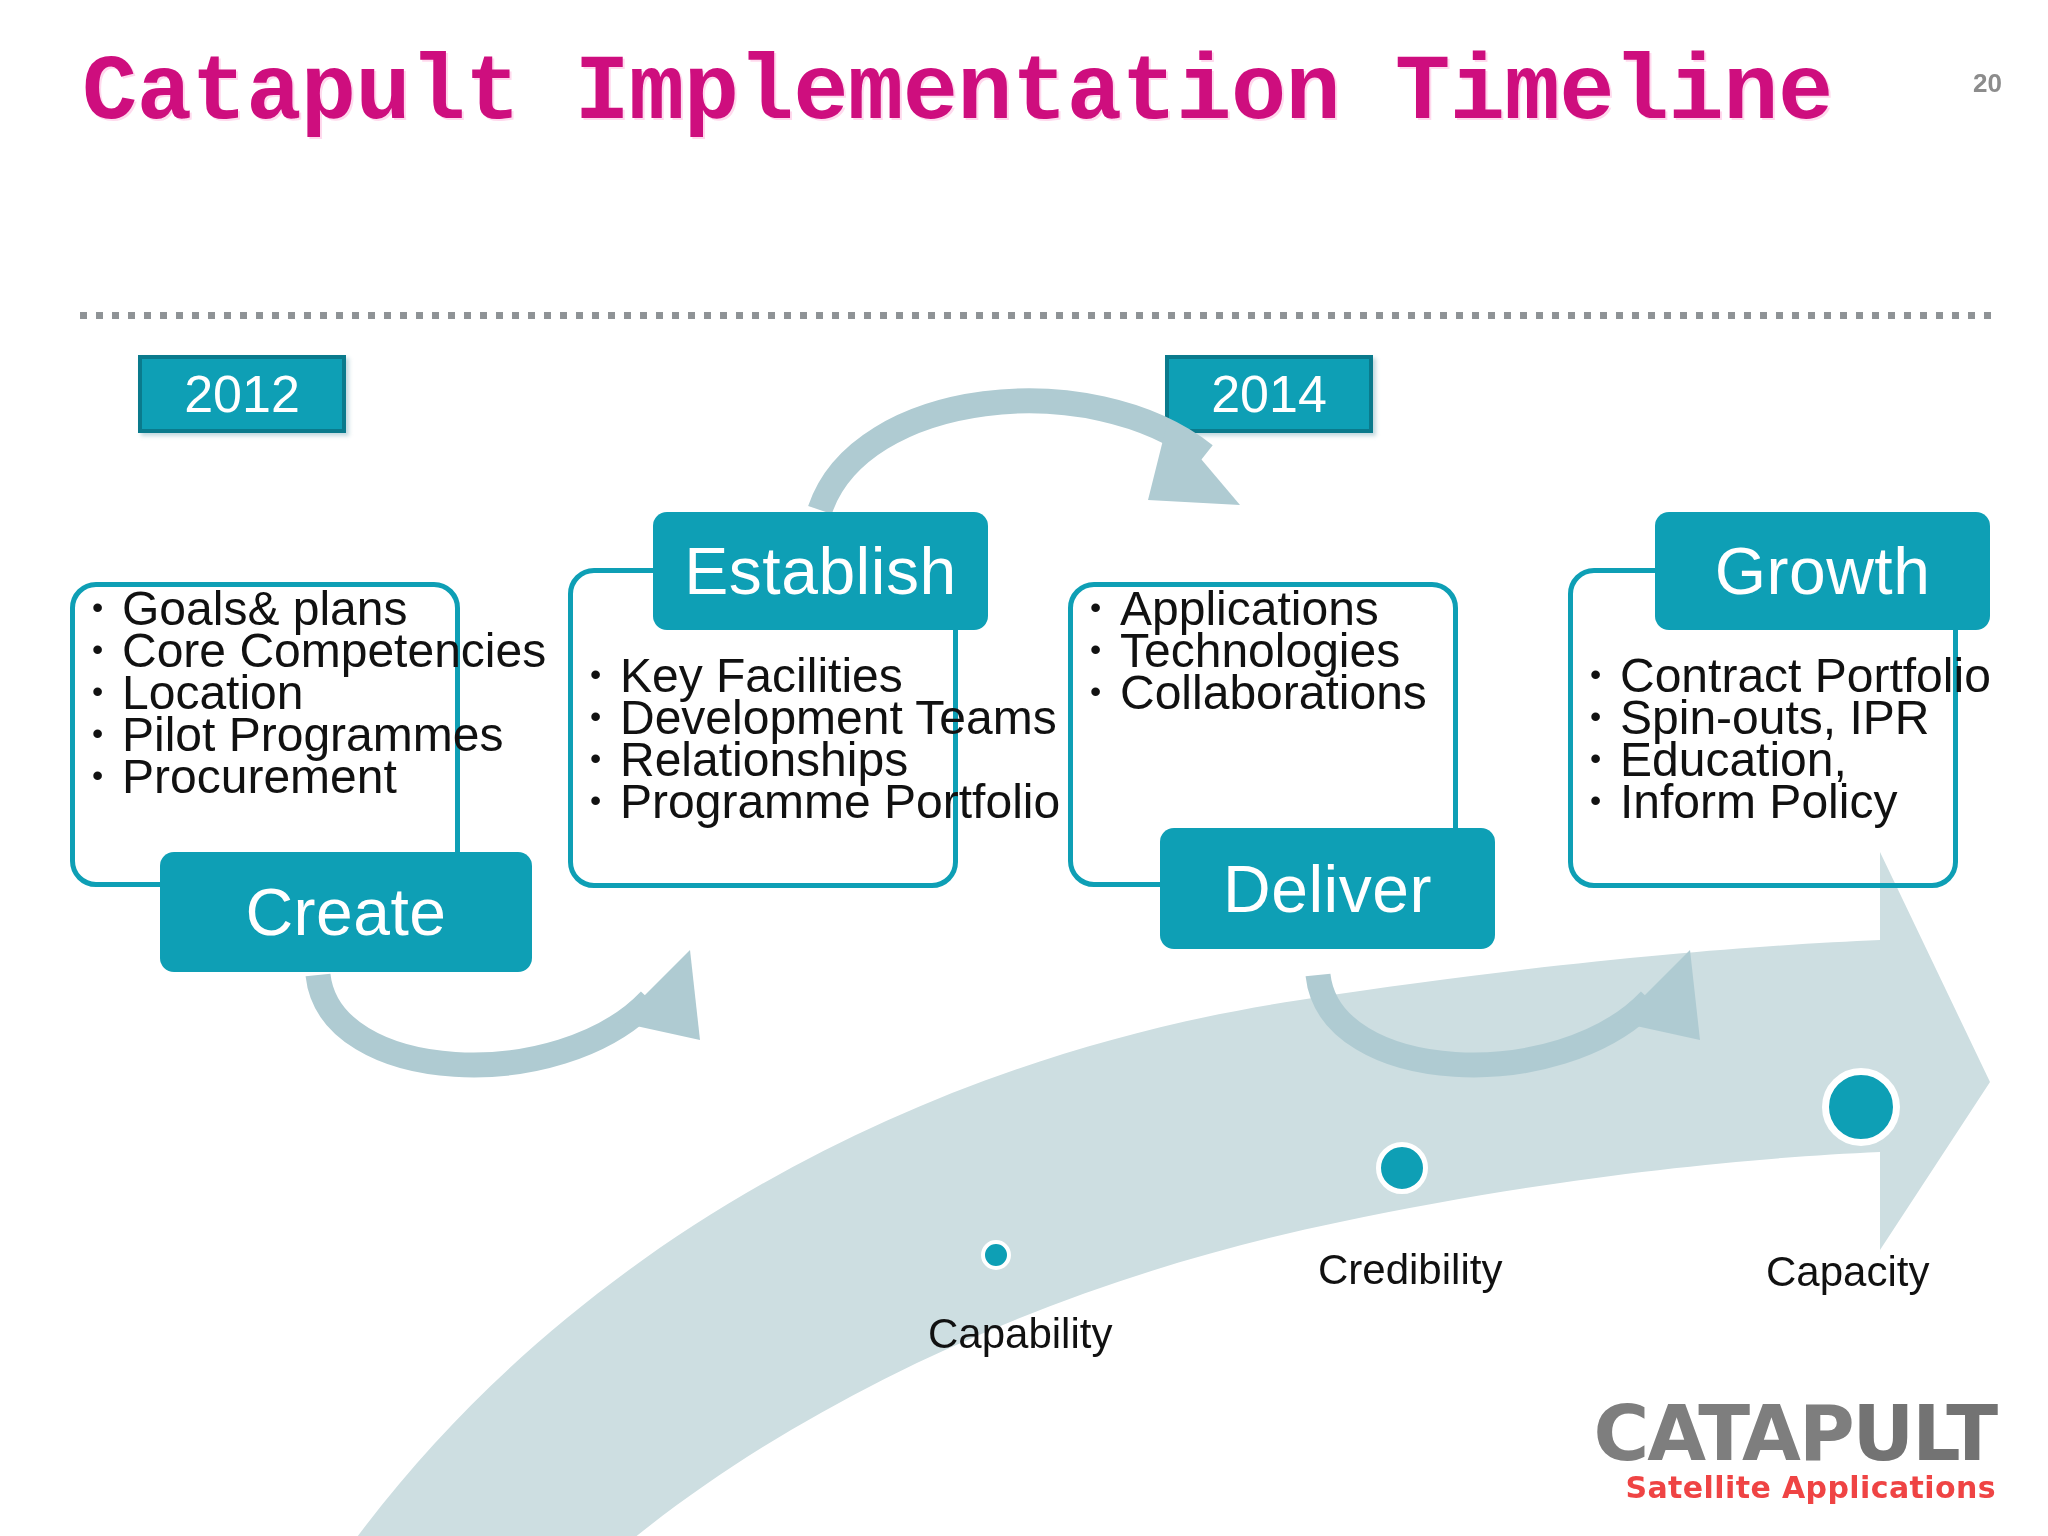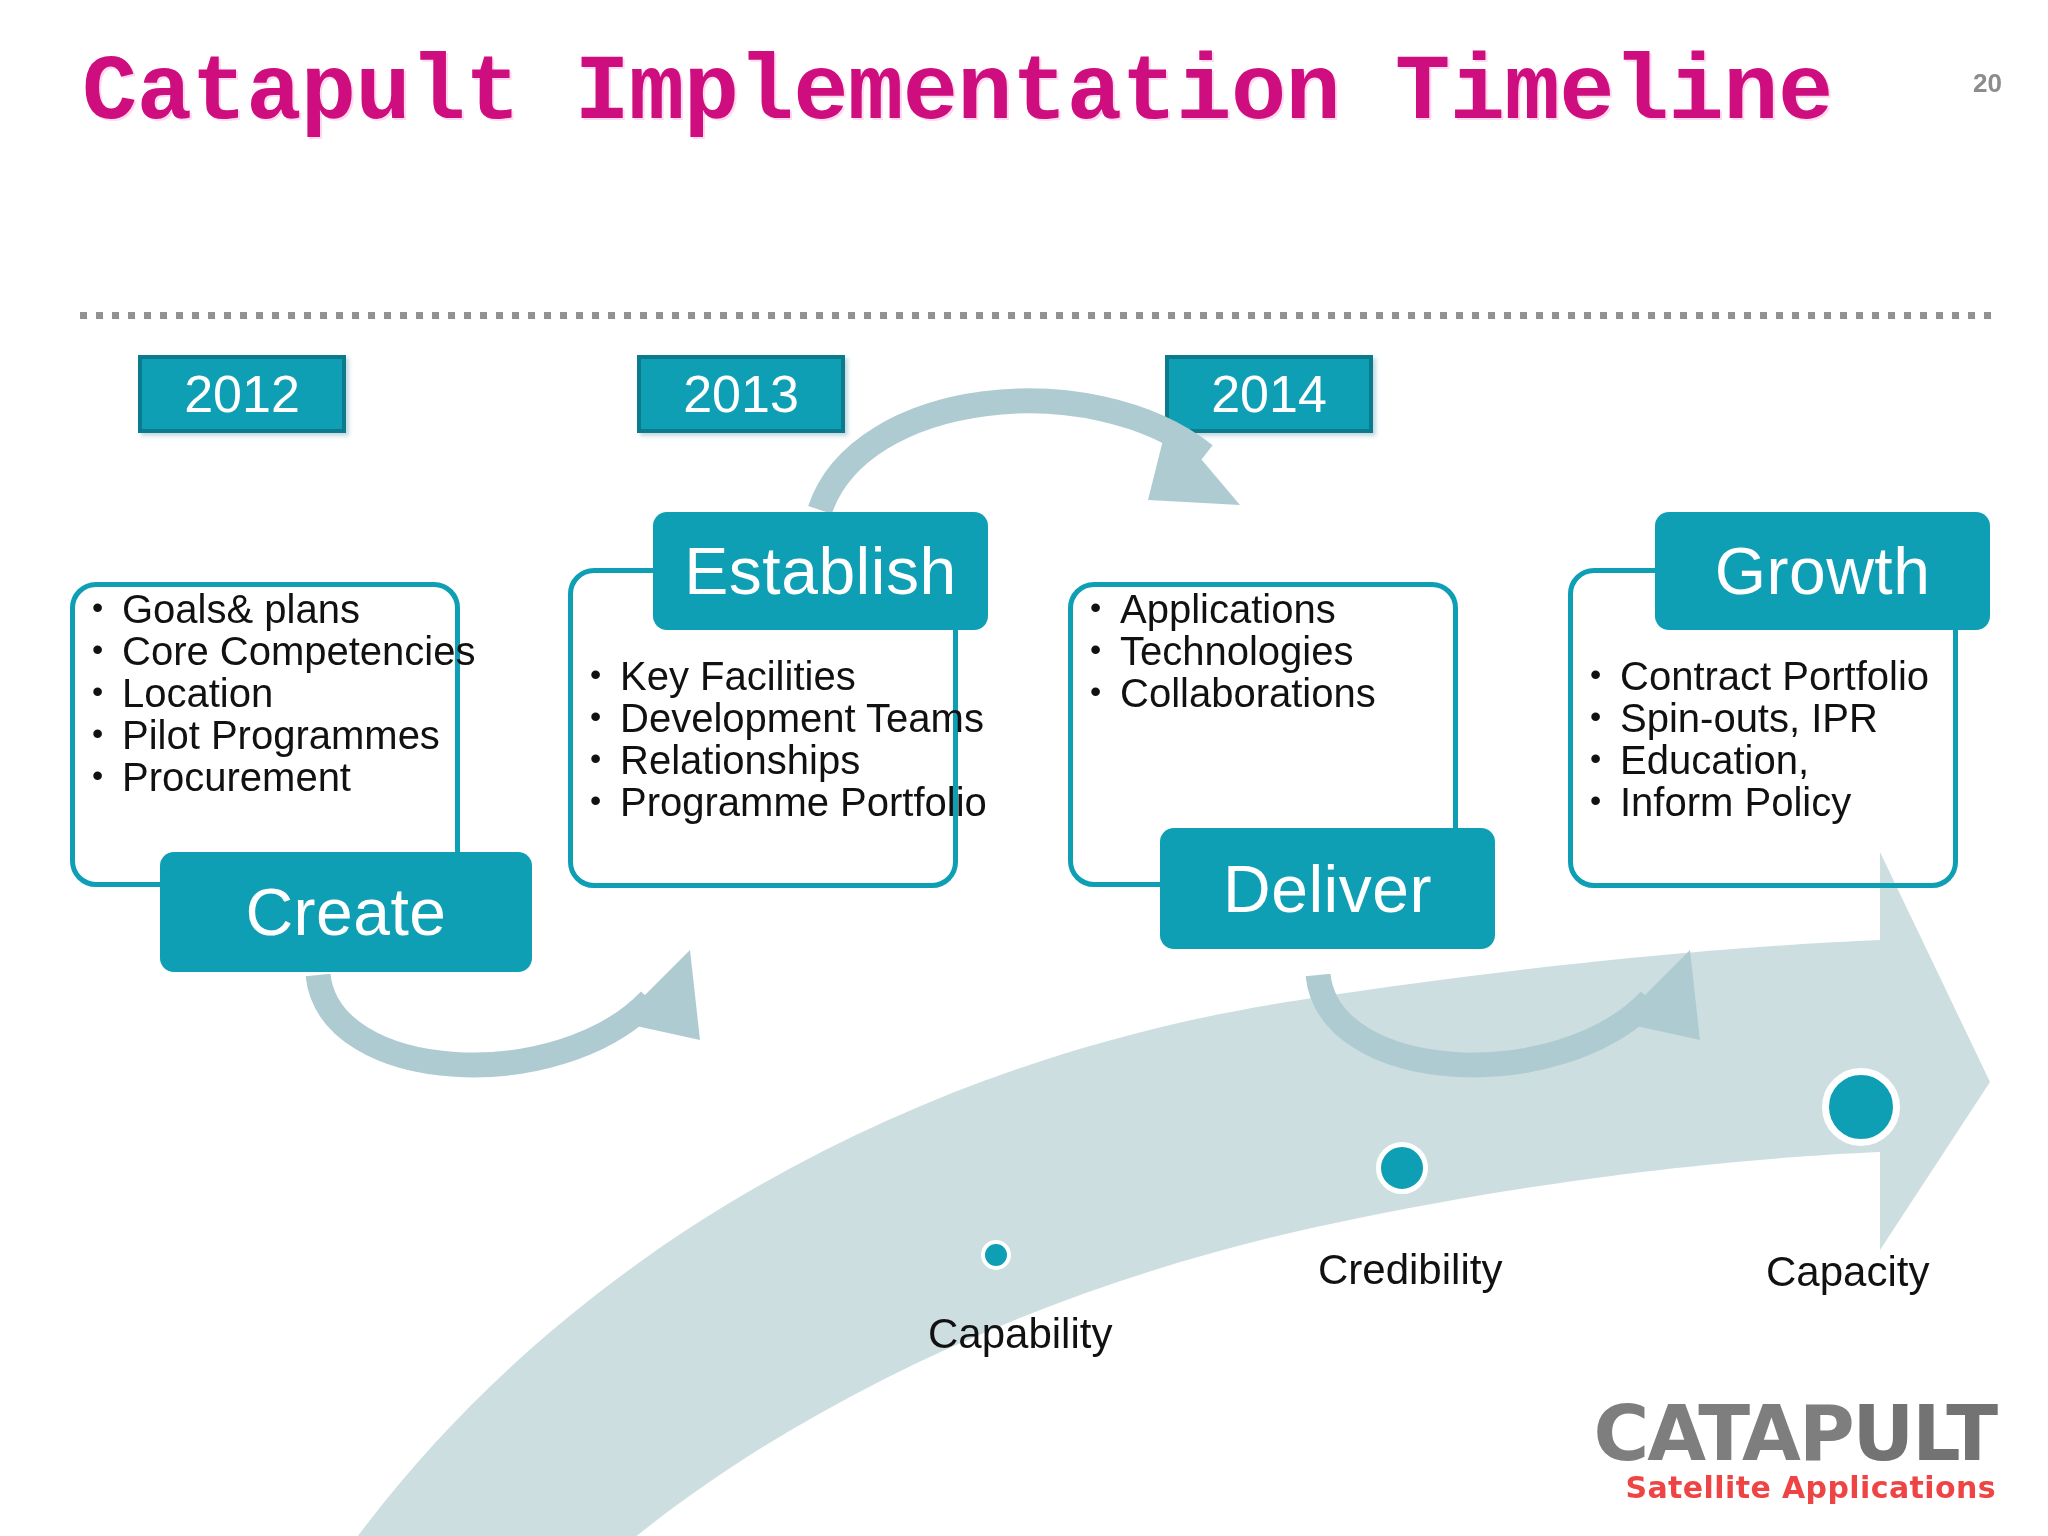--- a/index.html
+++ b/index.html
@@ -79,21 +79,21 @@
     border: 5px solid #0E9FB5;
     border-radius: 26px;
     background: transparent;
     box-sizing: border-box;
   }
   .bullets {
     position: absolute;
     list-style: none;
     margin: 0;
     padding: 0;
-    font-size: 40px;
+    font-size: 48px;
     line-height: 42px;
     color: #111111;
   }
   .bullets li {
     position: relative;
     padding-left: 34px;
     margin-bottom: 0;
     white-space: nowrap;
   }
   .bullets li::before {
@@ -196,21 +196,20 @@
                Z" fill="#CDDEE1"></path>
     </g>
   </svg>
 
   <div class="slide-title">Catapult Implementation Timeline</div>
   <div class="page-number">20</div>
 
   <div class="timeline-rule"></div>
 
   <div class="year-chip year-0">2012</div>
-  <div class="year-chip year-1">2013</div>
   <div class="year-chip year-2">2014</div>
 
   <svg class="layer" viewBox="0 0 2048 1536">
 
     <g>
       <path d="M 820 510
                C 860 390, 1090 365, 1205 455" fill="none" stroke="#AFCBD2" stroke-width="25" stroke-linecap="butt"></path>
       <path d="M 1168 420 L 1240 505 L 1148 500 Z" fill="#AFCBD2"></path>
     </g>
 

